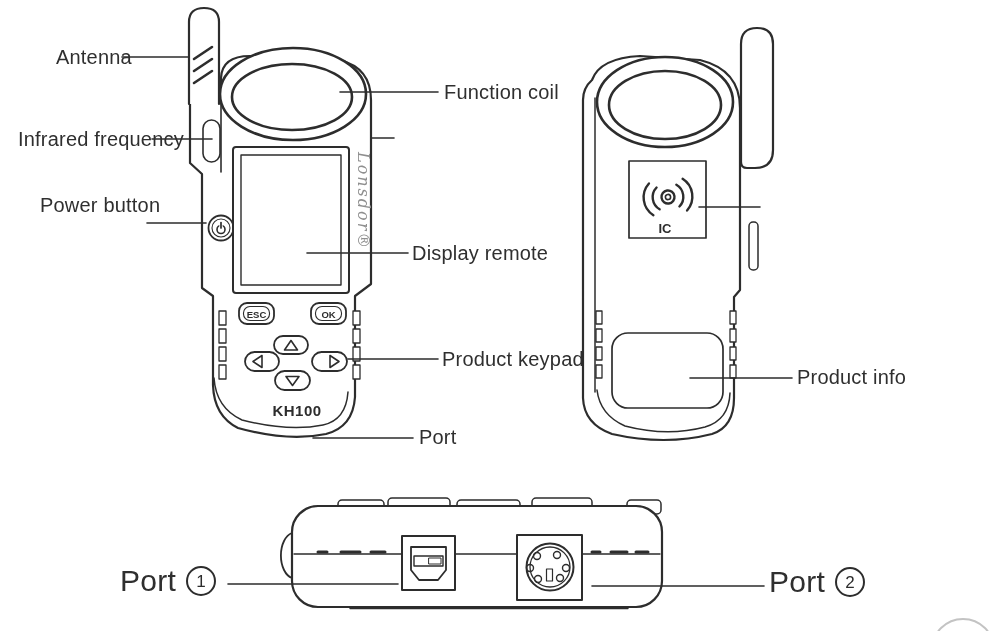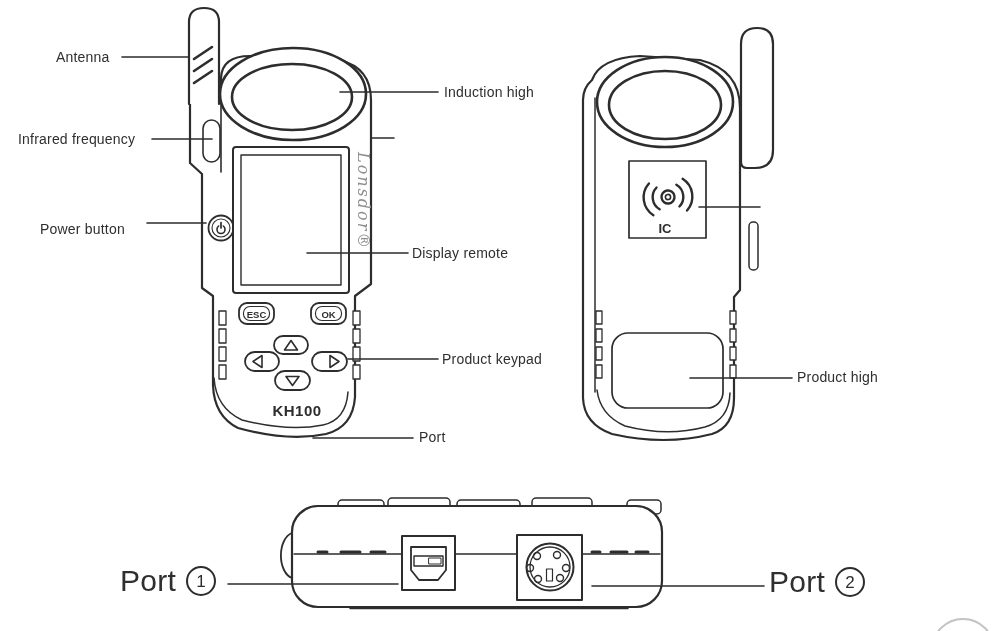--- a/index.html
+++ b/index.html
@@ -3,21 +3,21 @@
 <meta charset="utf-8">
 <style>
   html,body{margin:0;padding:0;background:#ffffff;}
   .canvas{
     position:relative;width:1000px;height:631px;background:#ffffff;
     font-family:"Liberation Sans","DejaVu Sans",sans-serif;overflow:hidden;
   }
   .art{position:absolute;left:0;top:0;width:1000px;height:631px;}
   .callout{
     position:absolute;white-space:nowrap;color:#2f2f2f;
-    font-size:14px;line-height:19px;letter-spacing:.2px;
+    font-size:20px;line-height:19px;letter-spacing:.2px;
   }
   .callout.big{font-size:30px;line-height:36px;letter-spacing:.3px;display:flex;align-items:center;gap:10px;}
   .num-circle{
     display:inline-flex;width:26px;height:26px;border:2px solid #2d2d2d;border-radius:50%;
     align-items:center;justify-content:center;font-size:17px;line-height:1;color:#2d2d2d;
   }
   svg text{font-family:"Liberation Sans","DejaVu Sans",sans-serif;fill:#2d2d2d;}
   svg .brand-text{font-family:"DejaVu Serif","Liberation Serif",serif;font-style:italic;fill:#8f8f8f;}
 </style>
 </head>
@@ -201,26 +201,26 @@
       <line x1="690" y1="378" x2="792" y2="378"></line>
       <line x1="228" y1="584" x2="398" y2="584"></line>
       <line x1="592" y1="586" x2="764" y2="586"></line>
     </g>
 
     <circle cx="963" cy="650" r="31" fill="none" stroke="#c3c3c3" stroke-width="2"></circle>
   </svg>
 
   <div class="callout" style="left:56px;top:48px">Antenna</div>
   <div class="callout" style="left:18px;top:130px">Infrared frequency</div>
-  <div class="callout" style="left:40px;top:220px">Power button</div>
-  <div class="callout" style="left:444px;top:83px">Induction high</div>
+  <div class="callout" style="left:40px;top:196px">Power button</div>
+  <div class="callout" style="left:444px;top:83px">Function coil</div>
   <div class="callout" style="left:412px;top:244px">Display remote</div>
   <div class="callout" style="left:442px;top:350px">Product keypad</div>
   <div class="callout" style="left:419px;top:428px">Port</div>
-  <div class="callout" style="left:797px;top:368px">Product high</div>
+  <div class="callout" style="left:797px;top:368px">Product info</div>
 
   <div class="callout big" style="left:120px;top:563px">
     <span>Port</span>
     <span class="num-circle">1</span>
   </div>
   <div class="callout big" style="left:769px;top:564px">
     <span>Port</span>
     <span class="num-circle">2</span>
   </div>
 

